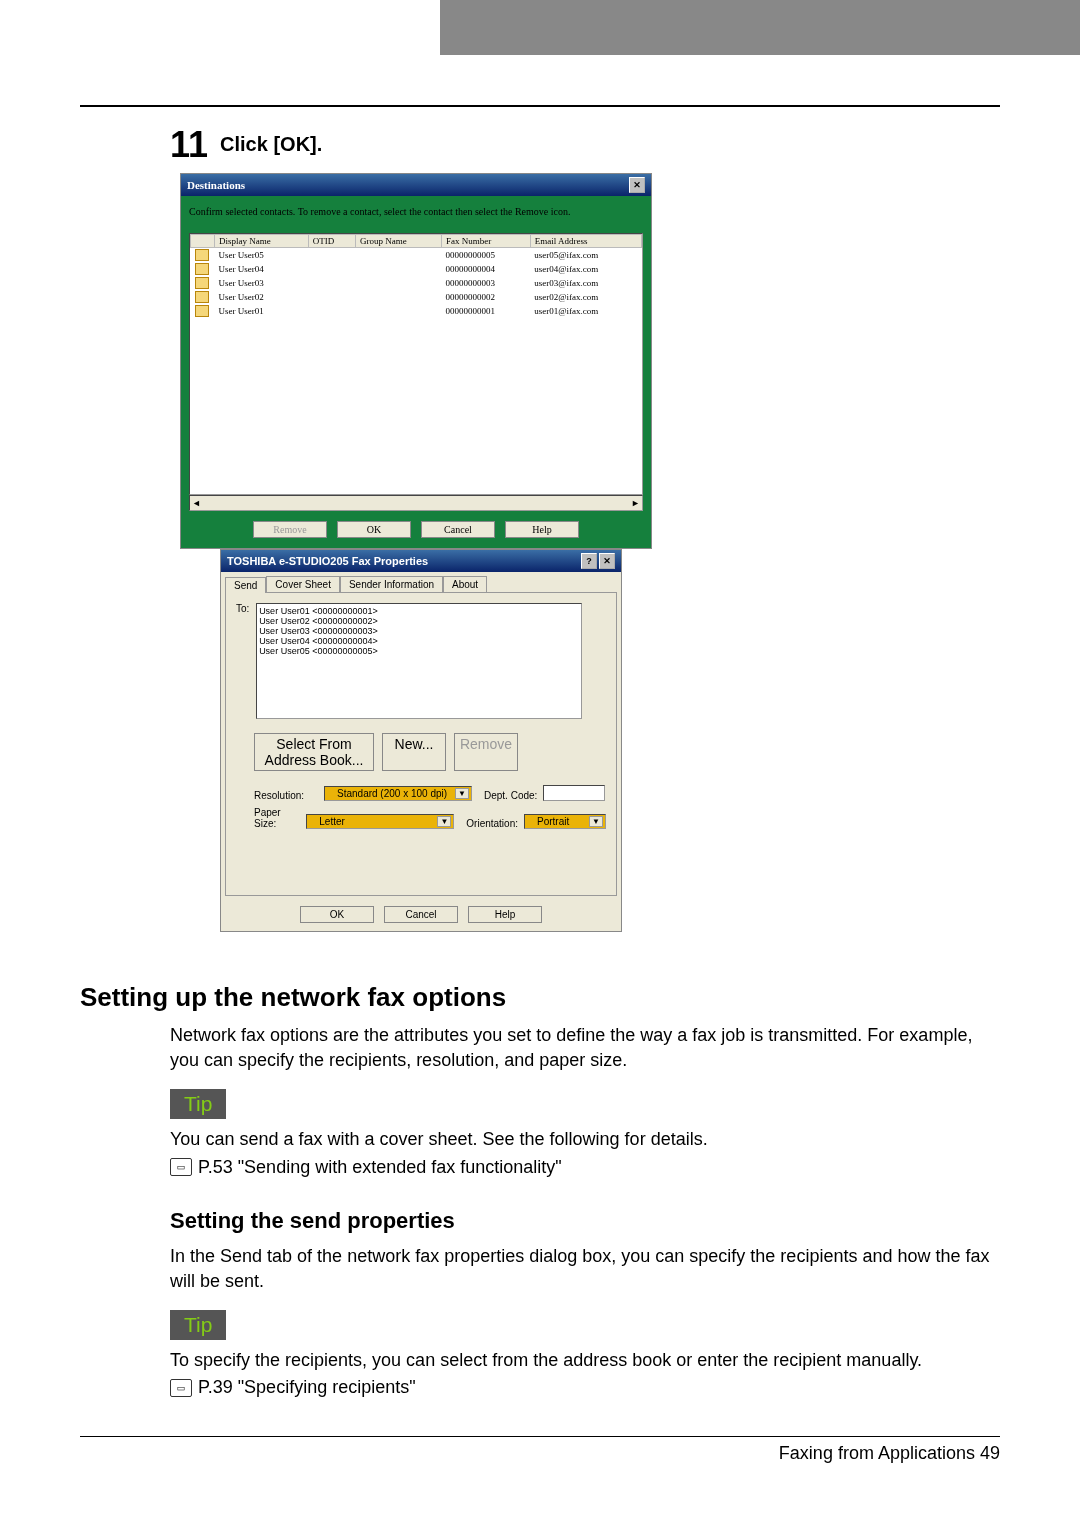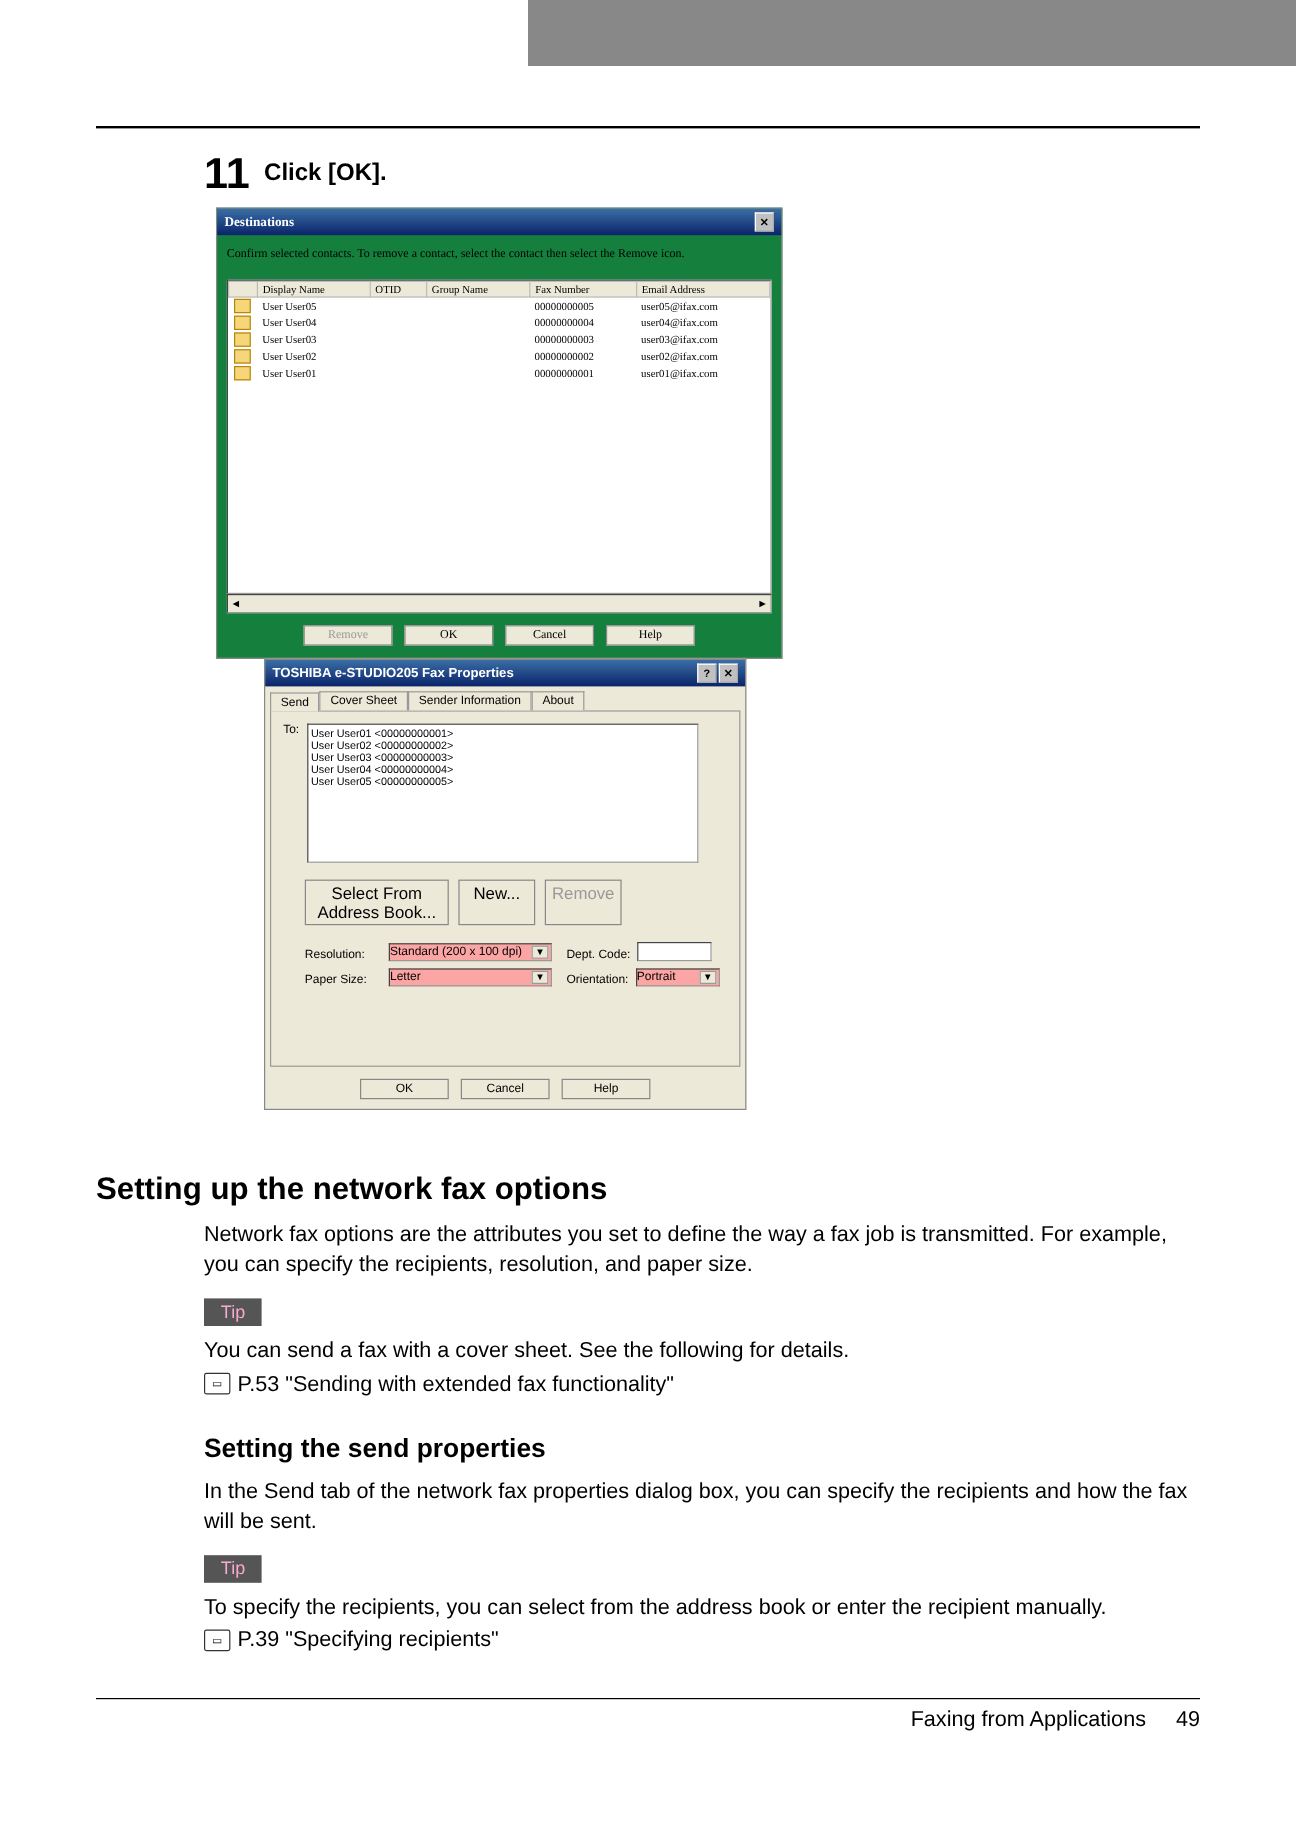--- a/index.html
+++ b/index.html
@@ -29,31 +29,31 @@
 .tab{border:1px solid #999;border-bottom:none;padding:2px 8px;font-size:10px;background:#ece9d8}
 .tab.active{background:#ece9d8;position:relative;top:1px}
 .tab-body{border:1px solid #999;margin:0 4px 4px 4px;padding:10px;background:#ece9d8}
 .to-label{display:inline-block;vertical-align:top;font-size:10px;margin-right:4px}
 .to-list{display:inline-block;border:1px inset #999;background:#fff;width:320px;height:110px;padding:2px;font-size:9px;white-space:pre}
 .btn-row2{display:flex;gap:8px;margin:14px 0 14px 18px}
 .wbtn2{border:1px solid #888;background:#ece9d8;padding:2px 0;font-size:14px;width:118px;text-align:center}
 .wbtn2.sm{width:62px}
 .wbtn2.disabled{color:#999}
 .field-row{display:flex;align-items:flex-end;margin:6px 0 6px 18px;font-size:10px;gap:6px}
-.sel{border:1px inset #999;background:#fca5a5;padding:1px 14px 1px 0;font-size:10px;position:relative;min-width:120px}
+.sel{border:1px inset #999;background:#eab308;padding:1px 14px 1px 12px;font-size:10px;position:relative;min-width:120px}
 .sel:after{content:"▼";position:absolute;right:2px;top:1px;font-size:8px;background:#ece9d8;border:1px solid #999;padding:0 2px}
 .h2{font-size:26px;font-weight:bold;margin:50px 0 10px 0}
 .h3{font-size:22px;font-weight:bold;margin:30px 0 10px 90px}
 .body-text{font-size:18px;margin:0 0 16px 90px;line-height:1.4}
-.tip{display:inline-block;background:#555;color:#f9a8d4;padding:3px 14px;font-size:15px;margin-left:90px;margin-bottom:8px}
+.tip{display:inline-block;background:#555;color:#84cc16;padding:3px 14px;font-size:21px;margin-left:90px;margin-bottom:8px}
 .ref-row{display:flex;align-items:center;margin-left:90px;font-size:18px;gap:6px}
 .book-icon{display:inline-flex;width:20px;height:16px;border:1.5px solid #333;border-radius:2px;align-items:center;justify-content:center;font-size:9px}
 .footer{margin-top:30px;padding-top:8px;text-align:right;font-size:18px}
 .footer-line{border-top:1.5px solid #000;margin-bottom:6px}
-.pg{margin-left:20px}
+.pg{margin-left:0}
 </style>
 </head>
 <body>
 
 <div class="top-bar"></div>
 <div class="page">
   <div class="hr-line"></div>
 
   <div class="step-row">
     <div class="step-num">11</div>

